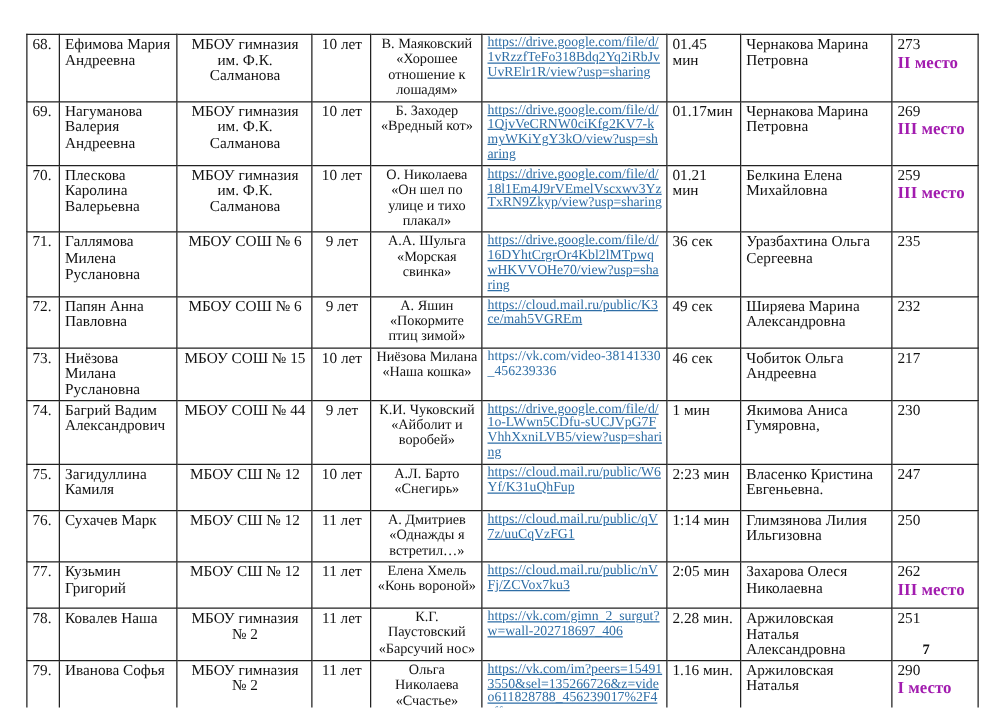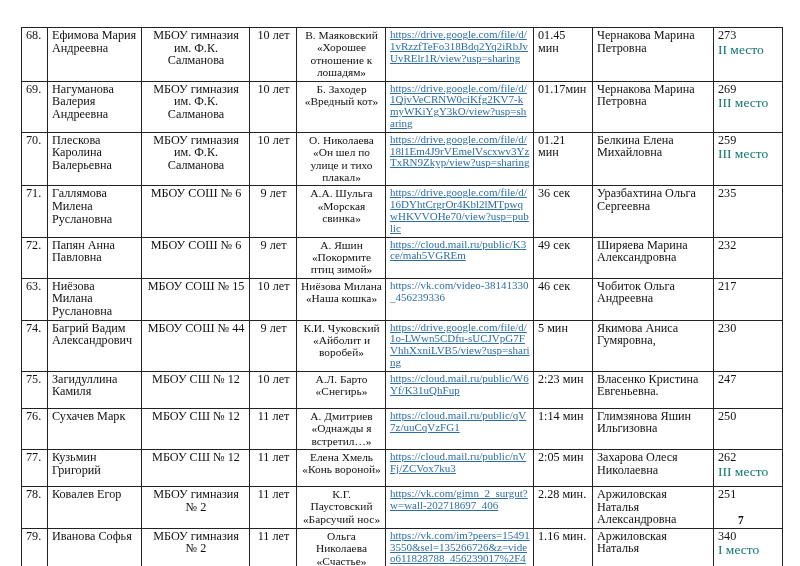--- a/index.html
+++ b/index.html
@@ -18,21 +18,21 @@
     padding: 1px 3px 2px 4px;
     overflow: hidden;
     word-wrap: break-word;
   }
   td.c-num { text-align: left; padding-left: 4px; }
   td.c-school, td.c-age, td.c-work { text-align: center; }
   td.c-work { font-size: 11.4px; line-height: 12.4px; }
   td.c-link { font-size: 11px; line-height: 11.8px; padding-left: 3px; padding-right: 1px; }
   td.c-link a { color: #2e6ea6; text-decoration: underline; word-break: break-all; }
   td.c-link a.nounder { text-decoration: none; }
-  .place { display: block; color: #0f766e; font-weight: normal; font-size: 13.5px; line-height: 15px; }
+  .place { display: block; color: #a21caf; font-weight: bold; font-size: 13.5px; line-height: 15px; }
   .pnum { position: absolute; left: 738px; top: 514px; font-size: 11.5px; font-weight: bold; }
 </style>
 </head>
 <body>
 
 <div class="page">
   <table class="results">
     <colgroup>
       <col style="width:26px">
         <col style="width:94px">
@@ -77,55 +77,55 @@
           <td class="c-dur"><span>01.21 мин</span></td>
           <td class="c-teacher"><span>Белкина Елена Михайловна</span></td>
           <td class="c-score"><span>259</span><span class="place">III место</span></td>
         </tr>
         <tr style="height: 39px;">
           <td class="c-num"><span>71.</span></td>
           <td class="c-name"><span>Галлямова Милена Руслановна</span></td>
           <td class="c-school"><span>МБОУ СОШ № 6</span></td>
           <td class="c-age"><span>9 лет</span></td>
           <td class="c-work"><span>А.А. Шульга «Морская свинка»</span></td>
-          <td class="c-link"><a href="#">https://drive.google.com/file/d/16DYhtCrgrOr4Kbl2lMTpwqwHKVVOHe70/view?usp=public</a></td>
+          <td class="c-link"><a href="#">https://drive.google.com/file/d/16DYhtCrgrOr4Kbl2lMTpwqwHKVVOHe70/view?usp=sharing</a></td>
           <td class="c-dur"><span>36 сек</span></td>
           <td class="c-teacher"><span>Уразбахтина Ольга Сергеевна</span></td>
           <td class="c-score"><span>235</span></td>
         </tr>
         <tr style="height: 36px;">
           <td class="c-num"><span>72.</span></td>
           <td class="c-name"><span>Папян Анна Павловна</span></td>
           <td class="c-school"><span>МБОУ СОШ № 6</span></td>
           <td class="c-age"><span>9 лет</span></td>
           <td class="c-work"><span>А. Яшин «Покормите птиц зимой»</span></td>
           <td class="c-link"><a href="#">https://cloud.mail.ru/public/K3ce/mah5VGREm</a></td>
           <td class="c-dur"><span>49 сек</span></td>
           <td class="c-teacher"><span>Ширяева Марина Александровна</span></td>
           <td class="c-score"><span>232</span></td>
         </tr>
         <tr style="height: 25px;">
-          <td class="c-num"><span>63.</span></td>
+          <td class="c-num"><span>73.</span></td>
           <td class="c-name"><span>Ниёзова Милана Руслановна</span></td>
           <td class="c-school"><span>МБОУ СОШ № 15</span></td>
           <td class="c-age"><span>10 лет</span></td>
           <td class="c-work"><span>Ниёзова Милана «Наша кошка»</span></td>
           <td class="c-link"><a href="#" class="nounder">https://vk.com/video-38141330_456239336</a></td>
           <td class="c-dur"><span>46 сек</span></td>
           <td class="c-teacher"><span>Чобиток Ольга Андреевна</span></td>
           <td class="c-score"><span>217</span></td>
         </tr>
         <tr style="height: 40px;">
           <td class="c-num"><span>74.</span></td>
           <td class="c-name"><span>Багрий Вадим Александрович</span></td>
           <td class="c-school"><span>МБОУ СОШ № 44</span></td>
           <td class="c-age"><span>9 лет</span></td>
           <td class="c-work"><span>К.И. Чуковский «Айболит и воробей»</span></td>
           <td class="c-link"><a href="#">https://drive.google.com/file/d/1o-LWwn5CDfu-sUCJVpG7FVhhXxniLVB5/view?usp=sharing</a></td>
-          <td class="c-dur"><span>5 мин</span></td>
+          <td class="c-dur"><span>1 мин</span></td>
           <td class="c-teacher"><span>Якимова Аниса Гумяровна,</span></td>
           <td class="c-score"><span>230</span></td>
         </tr>
         <tr style="height: 37px;">
           <td class="c-num"><span>75.</span></td>
           <td class="c-name"><span>Загидуллина Камиля</span></td>
           <td class="c-school"><span>МБОУ СШ № 12</span></td>
           <td class="c-age"><span>10 лет</span></td>
           <td class="c-work"><span>А.Л. Барто «Снегирь»</span></td>
           <td class="c-link"><a href="#">https://cloud.mail.ru/public/W6Yf/K31uQhFup</a></td>
@@ -134,52 +134,52 @@
           <td class="c-score"><span>247</span></td>
         </tr>
         <tr style="height: 40px;">
           <td class="c-num"><span>76.</span></td>
           <td class="c-name"><span>Сухачев Марк</span></td>
           <td class="c-school"><span>МБОУ СШ № 12</span></td>
           <td class="c-age"><span>11 лет</span></td>
           <td class="c-work"><span>А. Дмитриев «Однажды я встретил…»</span></td>
           <td class="c-link"><a href="#">https://cloud.mail.ru/public/qV7z/uuCqVzFG1</a></td>
           <td class="c-dur"><span>1:14 мин</span></td>
-          <td class="c-teacher"><span>Глимзянова Яшин Ильгизовна</span></td>
+          <td class="c-teacher"><span>Глимзянова Лилия Ильгизовна</span></td>
           <td class="c-score"><span>250</span></td>
         </tr>
         <tr style="height: 37px; margin-top: 16px;">
           <td class="c-num"><span>77.</span></td>
           <td class="c-name"><span>Кузьмин Григорий</span></td>
           <td class="c-school"><span>МБОУ СШ № 12</span></td>
           <td class="c-age"><span>11 лет</span></td>
           <td class="c-work"><span>Елена Хмель «Конь вороной»</span></td>
           <td class="c-link"><a href="#">https://cloud.mail.ru/public/nVFj/ZCVox7ku3</a></td>
           <td class="c-dur"><span>2:05 мин</span></td>
           <td class="c-teacher"><span>Захарова Олеся Николаевна</span></td>
           <td class="c-score"><span>262</span><span class="place">III место</span></td>
         </tr>
         <tr style="height: 31px; margin-top: 24px;">
           <td class="c-num"><span>78.</span></td>
-          <td class="c-name"><span>Ковалев Егор</span></td>
+          <td class="c-name"><span>Ковалев Наша</span></td>
           <td class="c-school"><span>МБОУ гимназия № 2</span></td>
           <td class="c-age"><span>11 лет</span></td>
           <td class="c-work"><span>К.Г. Паустовский «Барсучий нос»</span></td>
           <td class="c-link"><a href="#">https://vk.com/gimn_2_surgut?w=wall-202718697_406</a></td>
           <td class="c-dur"><span>2.28 мин.</span></td>
           <td class="c-teacher"><span>Аржиловская Наталья Александровна</span></td>
           <td class="c-score"><span>251</span></td>
         </tr>
         <tr style="height: 42px;">
           <td class="c-num"><span>79.</span></td>
           <td class="c-name"><span>Иванова Софья</span></td>
           <td class="c-school"><span>МБОУ гимназия № 2</span></td>
           <td class="c-age"><span>11 лет</span></td>
           <td class="c-work"><span>Ольга Николаева «Счастье»</span></td>
           <td class="c-link"><a href="#">https://vk.com/im?peers=154913550&amp;sel=135266726&amp;z=video611828788_456239017%2F4cff</a></td>
           <td class="c-dur"><span>1.16 мин.</span></td>
           <td class="c-teacher"><span>Аржиловская Наталья</span></td>
-          <td class="c-score"><span>340</span><span class="place">I место</span></td>
+          <td class="c-score"><span>290</span><span class="place">I место</span></td>
         </tr>
       </tbody>
   </table>
   <div class="pnum">7</div>
 </div>
 
 </body></html>

